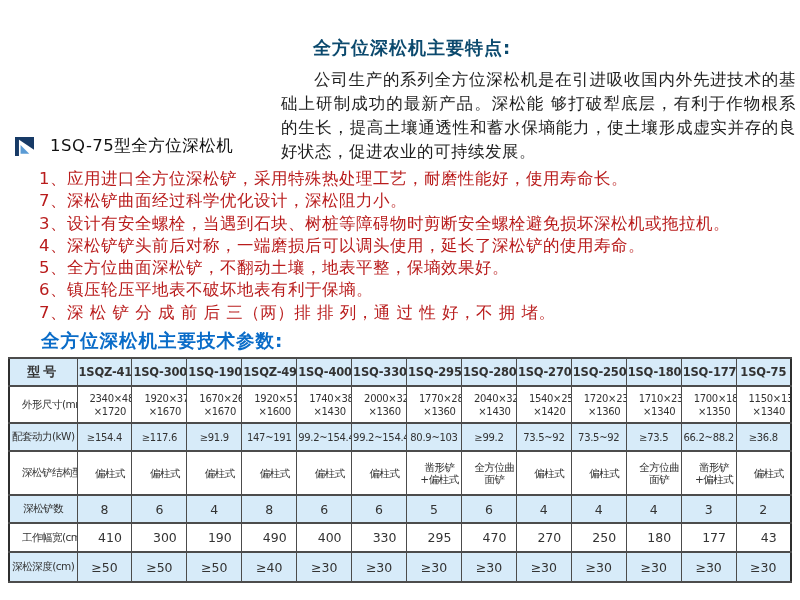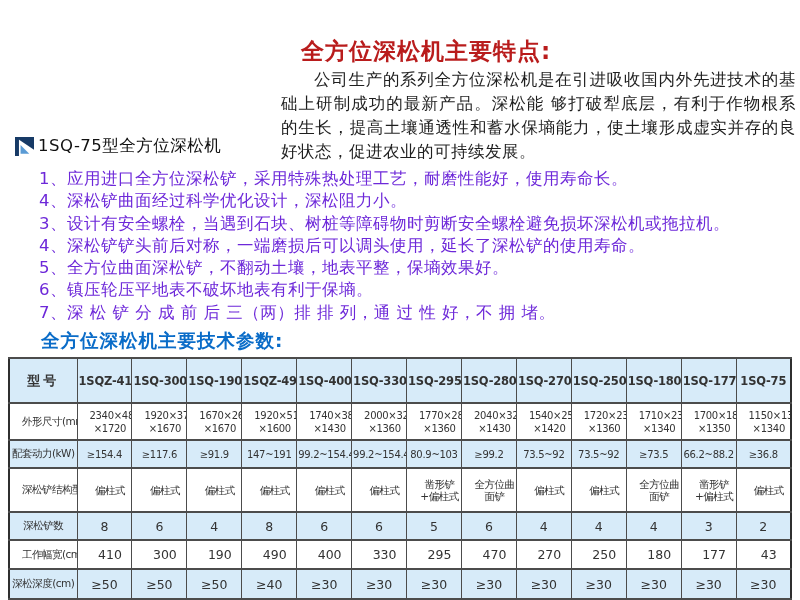--- a/index.html
+++ b/index.html
@@ -3,33 +3,33 @@
 <meta charset="utf-8">
 <style>
   html,body{margin:0;padding:0;background:#fff;}
   .page{
     position:relative;width:800px;height:600px;background:#ffffff;overflow:hidden;
     font-family:"DejaVu Sans","Liberation Sans",sans-serif;color:#222;
   }
   .abs{position:absolute;}
   
   .red-title{
-    left:301px;top:36px;font-size:23px;font-weight:bold;color:#b91c1c;letter-spacing:1px;
+    left:313px;top:36px;font-size:18px;font-weight:bold;color:#0c4a6e;letter-spacing:1px;
   }
   
   .intro{
     left:281px;top:68px;width:515px;font-size:16.5px;line-height:24px;
     color:#1f1f1f;text-align:justify;text-indent:2em;letter-spacing:0.5px;
   }
   
-  .model-header{left:15px;top:135px;display:flex;align-items:center;gap:4px;}
+  .model-header{left:15px;top:135px;display:flex;align-items:center;gap:16px;}
   .model-header .logo{width:19px;height:19px;flex:0 0 auto;}
   .model-header .txt{font-size:16.5px;color:#111;letter-spacing:0.5px;}
   
-  .features{left:39px;top:168px;width:756px;font-size:16.5px;line-height:22.3px;color:#6d28d9;letter-spacing:0.5px;}
+  .features{left:39px;top:168px;width:756px;font-size:16.5px;line-height:22.3px;color:#b91c1c;letter-spacing:0.5px;}
   .feat{white-space:nowrap;}
   
   .blue-title{left:41px;top:328px;font-size:18.5px;font-weight:bold;color:#0a6cc8;letter-spacing:1px;}
   
   .specs-wrap{left:8px;top:357px;width:784px;}
   table.specs{
     border-collapse:collapse;table-layout:fixed;width:784px;
     border:2px solid #2f2f2f;font-family:"DejaVu Sans","Liberation Sans",sans-serif;
   }
   table.specs col.label-col{width:68px;}
@@ -61,21 +61,21 @@
         <rect x="0" y="0" width="5" height="24" fill="#173a66"></rect>
         <polygon points="0,0 24,0 24,16" fill="#173a66"></polygon>
         <polygon points="7,10 18,21 7,21" fill="#5a9bd5"></polygon>
       </svg>
     </span>
     <span class="txt">1SQ-75型全方位深松机</span>
   </div>
 
   <div class="abs features">
     <div class="feat">1、应用进口全方位深松铲，采用特殊热处理工艺，耐磨性能好，使用寿命长。</div>
-    <div class="feat">4、深松铲曲面经过科学优化设计，深松阻力小。</div>
+    <div class="feat">7、深松铲曲面经过科学优化设计，深松阻力小。</div>
     <div class="feat">3、设计有安全螺栓，当遇到石块、树桩等障碍物时剪断安全螺栓避免损坏深松机或拖拉机。</div>
     <div class="feat">4、深松铲铲头前后对称，一端磨损后可以调头使用，延长了深松铲的使用寿命。</div>
     <div class="feat">5、全方位曲面深松铲，不翻动土壤，地表平整，保墒效果好。</div>
     <div class="feat">6、镇压轮压平地表不破坏地表有利于保墒。</div>
     <div class="feat">7、深 松 铲 分 成 前 后 三（两）排 排 列，通 过 性 好，不 拥 堵。</div>
   </div>
 
   <div class="abs blue-title">全方位深松机主要技术参数:</div>
 
   <div class="abs specs-wrap">
@@ -90,21 +90,21 @@
           <col>
           <col>
           <col>
           <col>
           <col>
           <col>
           <col>
           <col>
         </colgroup>
       <thead>
-          <tr class="blue" style="height: 45px;">
+          <tr class="blue" style="height: 28px;">
             <th style="letter-spacing: 3px; font-size: 13px;">型号</th>
             <th>1SQZ-410</th>
             <th>1SQ-300</th>
             <th>1SQ-190</th>
             <th>1SQZ-490</th>
             <th>1SQ-400</th>
             <th>1SQ-330</th>
             <th>1SQ-295</th>
             <th>1SQ-280</th>
             <th>1SQ-270</th>

